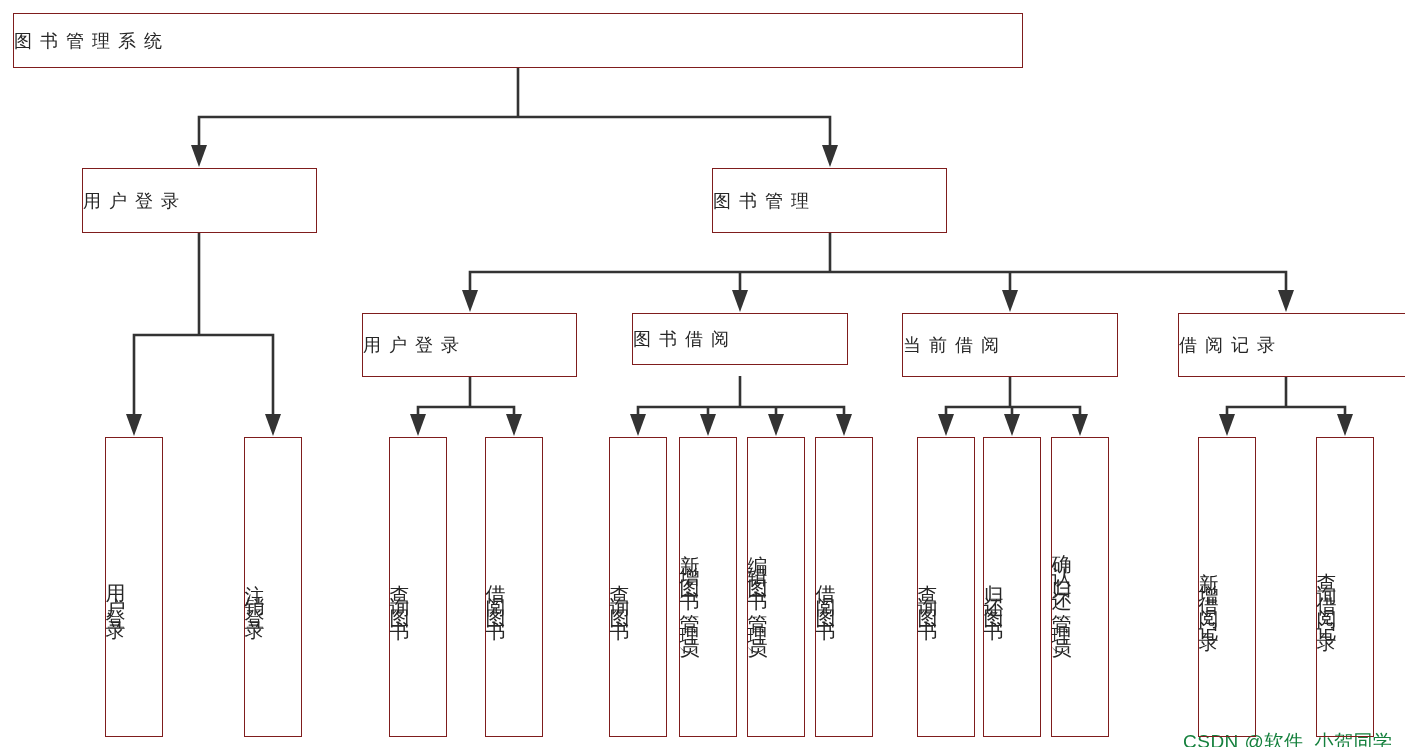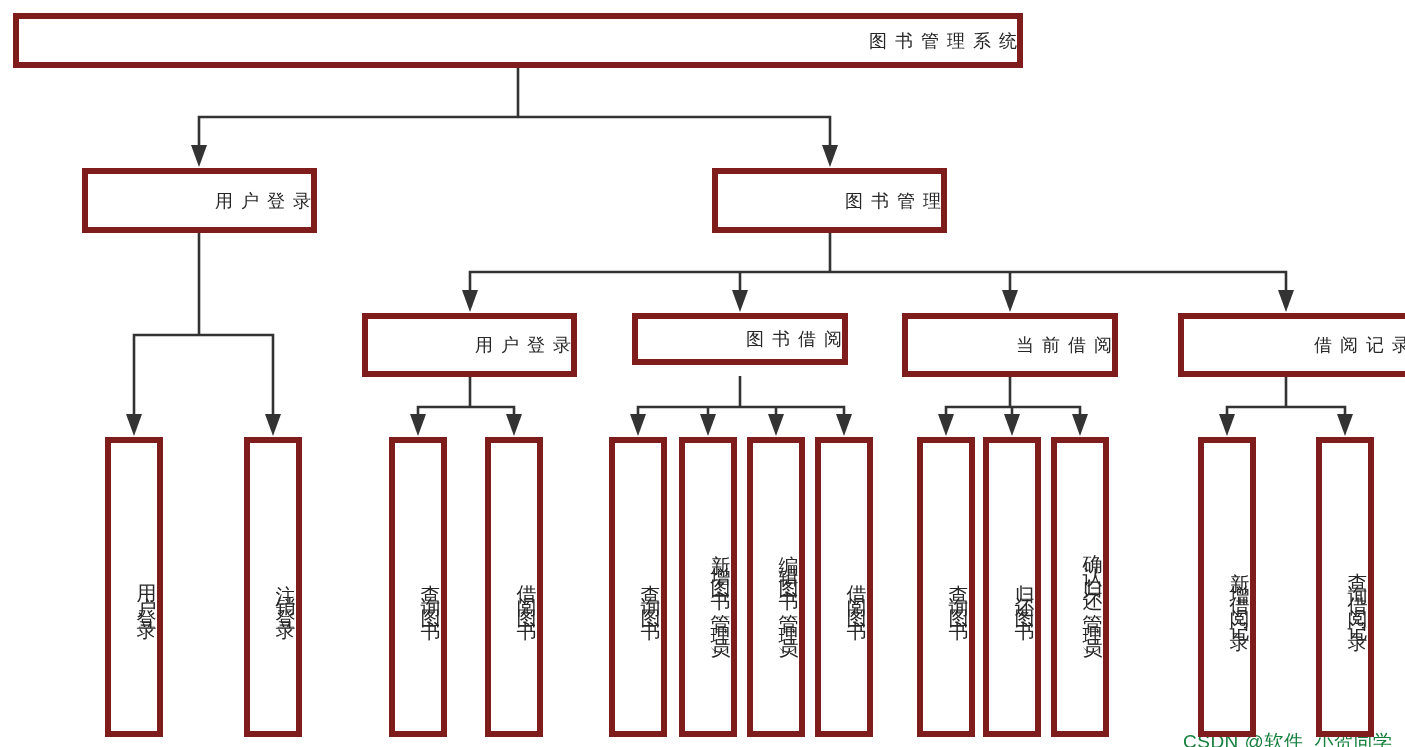--- a/index.html
+++ b/index.html
@@ -4,22 +4,22 @@
 <style>
   html,body{margin:0;padding:0;background:#ffffff;}
   #canvas{
     position:relative;width:1405px;height:747px;background:#ffffff;overflow:hidden;
     font-family:"Liberation Sans","DejaVu Sans",sans-serif;
   }
   #wires{position:absolute;left:0;top:0;z-index:1;}
   #wires path.l{stroke:#333333;stroke-width:2.6;fill:none;}
   #wires path.t{fill:#333333;stroke:none;}
   .node{
-    position:absolute;box-sizing:border-box;border:6px solid #7f1d1d;background:transparent;
-    display:flex;align-items:center;justify-content:flex-end;z-index:2;color:#262626;
+    position:absolute;box-sizing:border-box;border:1px solid #7f1d1d;background:transparent;
+    display:flex;align-items:center;justify-content:flex-start;z-index:2;color:#262626;
   }
   .node-h span{
     font-size:18px;font-weight:500;letter-spacing:8px;margin-right:-8px;white-space:nowrap;
   }
   .node-v span{
     writing-mode:vertical-rl;text-orientation:mixed;
     font-size:20px;font-weight:500;letter-spacing:12px;margin-bottom:-12px;
     white-space:nowrap;line-height:1;
   }
   .leaf{top:437px;width:58px;height:300px;}
@@ -98,21 +98,21 @@
   <div class="node node-h" style="left:712px;top:168px;width:235px;height:65px;">
     <span>图书管理</span>
   </div>
 
   <div class="node node-h" style="left:362px;top:313px;width:215px;height:64px;">
     <span>用户登录</span>
   </div>
   <div class="node node-h" style="left:632px;top:313px;width:216px;height:52px;">
     <span>图书借阅</span>
   </div>
-  <div class="node node-h" style="left:902px;top:313px;width:216px;height:64px;padding-left:8px;">
+  <div class="node node-h" style="left:902px;top:313px;width:216px;height:64px;">
     <span>当前借阅</span>
   </div>
   <div class="node node-h" style="left:1178px;top:313px;width:238px;height:64px;">
     <span>借阅记录</span>
   </div>
 
   <div class="node node-v leaf" style="left:105px;">
     <span>用户登录</span>
   </div>
   <div class="node node-v leaf" style="left:244px;">

